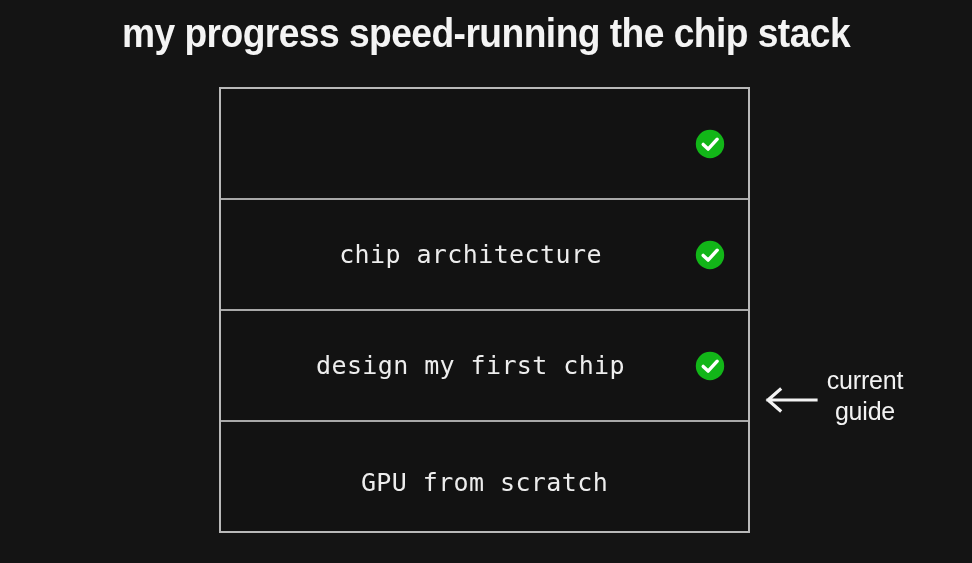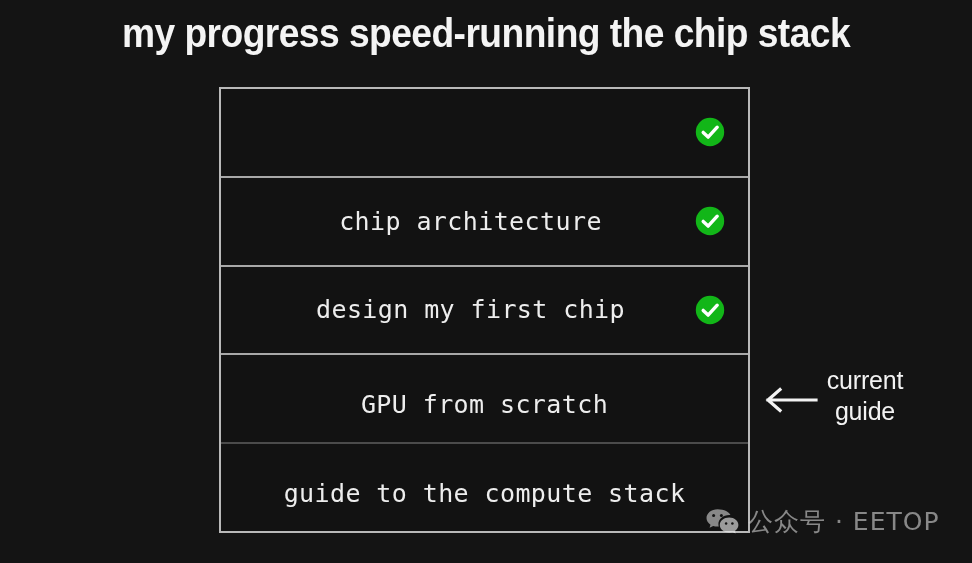--- a/index.html
+++ b/index.html
@@ -171,45 +171,29 @@
           <circle cx="15" cy="15" r="14.2" fill="#12b618"></circle>
           <path d="M8.2 15.4 L13.1 20.1 L22.2 10.2" fill="none" stroke="#ffffff" stroke-width="3.4" stroke-linecap="round" stroke-linejoin="round"></path>
         </svg>
       </span>
     </div>
 
     <div class="stack-row no-check dim-divider">
       <span class="row-label">GPU from scratch</span>
     </div>
 
-    <div class="stack-row no-check">
-      <span class="row-label">guide to the compute stack</span>
-    </div>
 
   </div>
 
   <div id="focus-annotation">
     <span id="focus-arrow">
       <svg viewBox="0 0 56 30" width="56" height="30" aria-hidden="true">
         <path d="M54 15 L6 15 M18 4.5 L6 15 L18 25.5" fill="none" stroke="#f2f2f2" stroke-width="3.2" stroke-linecap="square" stroke-linejoin="miter"></path>
       </svg>
     </span>
     <div id="focus-text">
       <div>current</div>
       <div>guide</div>
     </div>
   </div>
 
-  <div id="watermark">
-    <span id="wechat-icon-wrap">
-      <svg id="wechat-icon" viewBox="0 0 34 30" aria-hidden="true">
-        <path d="M12.6 2.2 C6.3 2.2 1.5 6.2 1.5 11 c0 2.7 1.6 5.1 4 6.7 l-0.9 3.1 3.5 -1.8 c1.4 0.4 2.9 0.6 4.5 0.6 0.4 0 0.8 0 1.2 -0.05 -0.3 -0.8 -0.4 -1.7 -0.4 -2.6 0 -5 4.8 -9 10.8 -9 0.4 0 0.8 0 1.2 0.05 C24.5 5 19.1 2.2 12.6 2.2 z" fill="#d0d0d0"></path>
-        <circle cx="8.6" cy="8.6" r="1.5" fill="#141414"></circle>
-        <circle cx="16.4" cy="8.6" r="1.5" fill="#141414"></circle>
-        <path d="M24.2 10.6 C18.9 10.6 14.8 14 14.8 18.1 c0 4.1 4.1 7.5 9.4 7.5 1.2 0 2.4 -0.2 3.5 -0.5 l2.9 1.5 -0.7 -2.6 c2.1 -1.4 3.5 -3.5 3.5 -5.9 0 -4.1 -4.1 -7.5 -9.2 -7.5 z" fill="#f0f0f0"></path>
-        <circle cx="21.1" cy="16.4" r="1.25" fill="#141414"></circle>
-        <circle cx="27.4" cy="16.4" r="1.25" fill="#141414"></circle>
-      </svg>
-    </span>
-    <span id="watermark-text">公众号 · EETOP</span>
-  </div>
 
 </div>
 
 </body></html>

